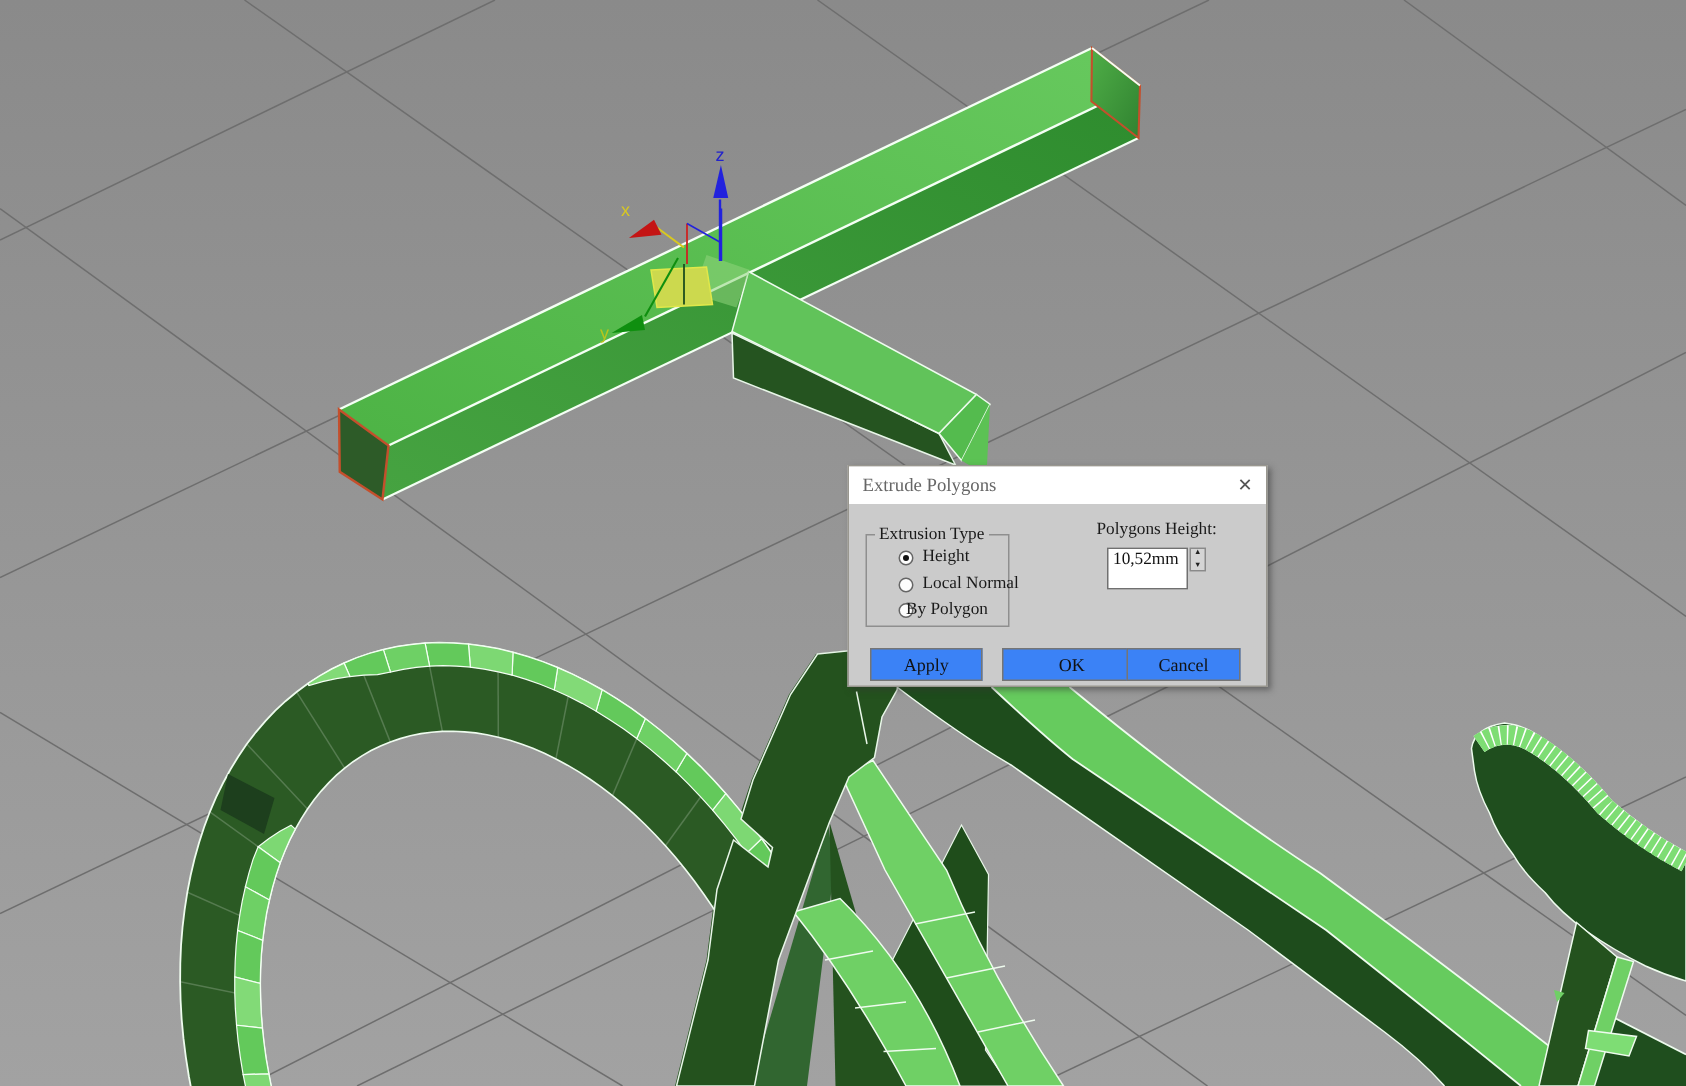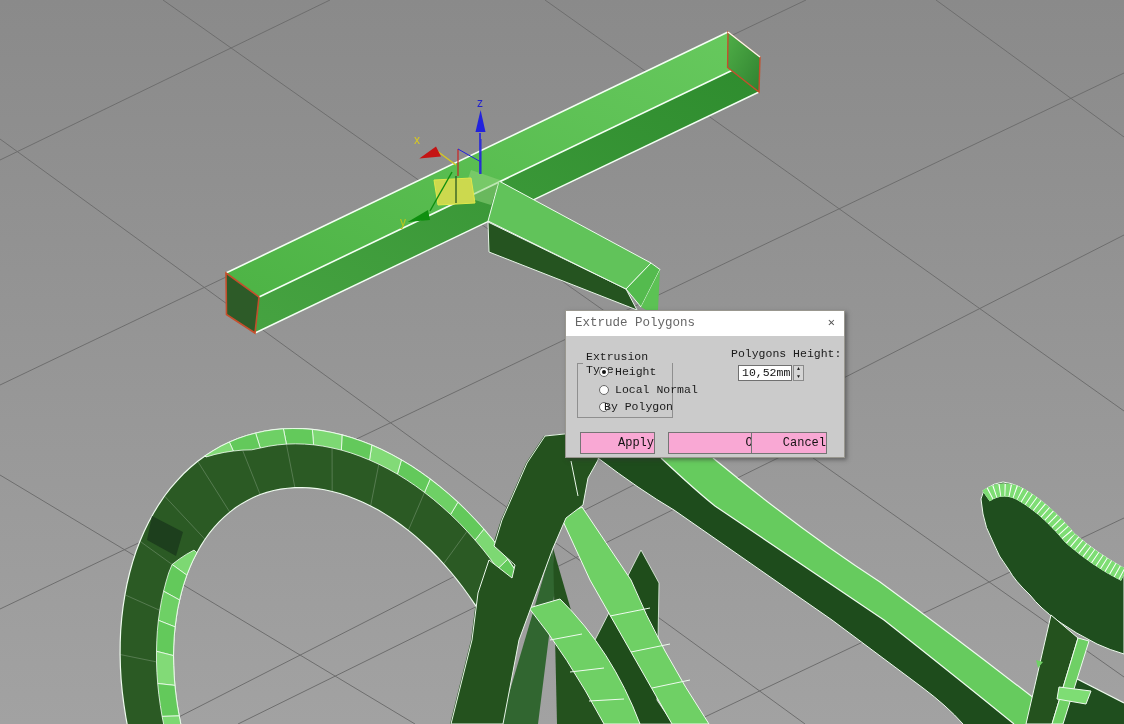--- a/index.html
+++ b/index.html
@@ -1,29 +1,29 @@
 <!DOCTYPE html>
 <html><head><meta charset="utf-8"><style>
 html,body{margin:0;padding:0;background:#9a9a9a;width:1124px;height:724px;overflow:hidden}
 *{box-sizing:border-box}
-.dlg{position:absolute;left:565px;top:310px;width:280px;height:148px;background:#cbcbcb;border:1px solid #99978f;box-shadow:2px 2px 4px rgba(50,50,50,.5);font-family:Liberation Mono, monospace}
+.dlg{position:absolute;left:565px;top:310px;width:280px;height:148px;background:#cbcbcb;border:1px solid #99978f;box-shadow:2px 2px 4px rgba(50,50,50,.5);font-family:Liberation Serif, serif}
 .tb{height:25px;background:#fff;font-size:12.5px;color:#666;line-height:25px;padding-left:9px;position:relative}
 .x{position:absolute;right:9px;top:0;font-size:12px;color:#555}
 .body{position:absolute;left:0;top:25px;right:0;bottom:0}
 .gb{position:absolute;left:11px;top:14px;width:96px;height:68px;border:1px solid #8f8f8f;margin:0;padding:0}
 .gb legend{font-size:11.5px;color:#1a1a1a;margin-left:5px;padding:0 3px}
 .rad{position:absolute;width:10px;height:10px;border-radius:50%;background:#fdfdfd;border:1px solid #666}
 .rad.sel::after{content:"";position:absolute;left:2px;top:2px;width:4px;height:4px;border-radius:50%;background:#111}
 .rlbl{position:absolute;font-size:11.5px;color:#1a1a1a}
 .ehl{position:absolute;left:165px;top:11px;font-size:11.5px;color:#1a1a1a}
-.inp{position:absolute;left:172px;top:29px;width:54px;height:16px;background:#fff;border:1px solid #707070;font-size:11.5px;line-height:14px;padding-left:3px;color:#111}
+.inp{position:absolute;left:172px;top:29px;width:54px;height:28px;background:#fff;border:1px solid #707070;font-size:11.5px;line-height:14px;padding-left:3px;color:#111}
 .spin{position:absolute;left:227px;top:29px;width:11px;height:16px;background:#d5d5d5;border:1px solid #8a8a8a}
 .su,.sd{position:absolute;left:0;width:9px;font-size:5px;color:#222;text-align:center}
 .su{top:0}.sd{bottom:0}
-.btn{position:absolute;top:96px;height:22px;background:#f9a8d4;border:1px solid #757575;font-size:12px;color:#111;text-align:right;line-height:20px}
+.btn{position:absolute;top:96px;height:22px;background:#3b82f6;border:1px solid #757575;font-size:12px;color:#111;text-align:center;line-height:20px}
 </style></head>
 <body>
 <svg width="1124" height="724" viewBox="0 0 1124 724" style="position:absolute;left:0;top:0">
     <defs>
 <linearGradient id="bg" x1="0" y1="0" x2="0" y2="1">
  <stop offset="0" stop-color="#8a8a8a"></stop>
         <stop offset="1" stop-color="#a2a2a2"></stop>
 </linearGradient>
 <linearGradient id="beamTop" x1="0" y1="1" x2="1" y2="0">
  <stop offset="0" stop-color="#4db345"></stop>

